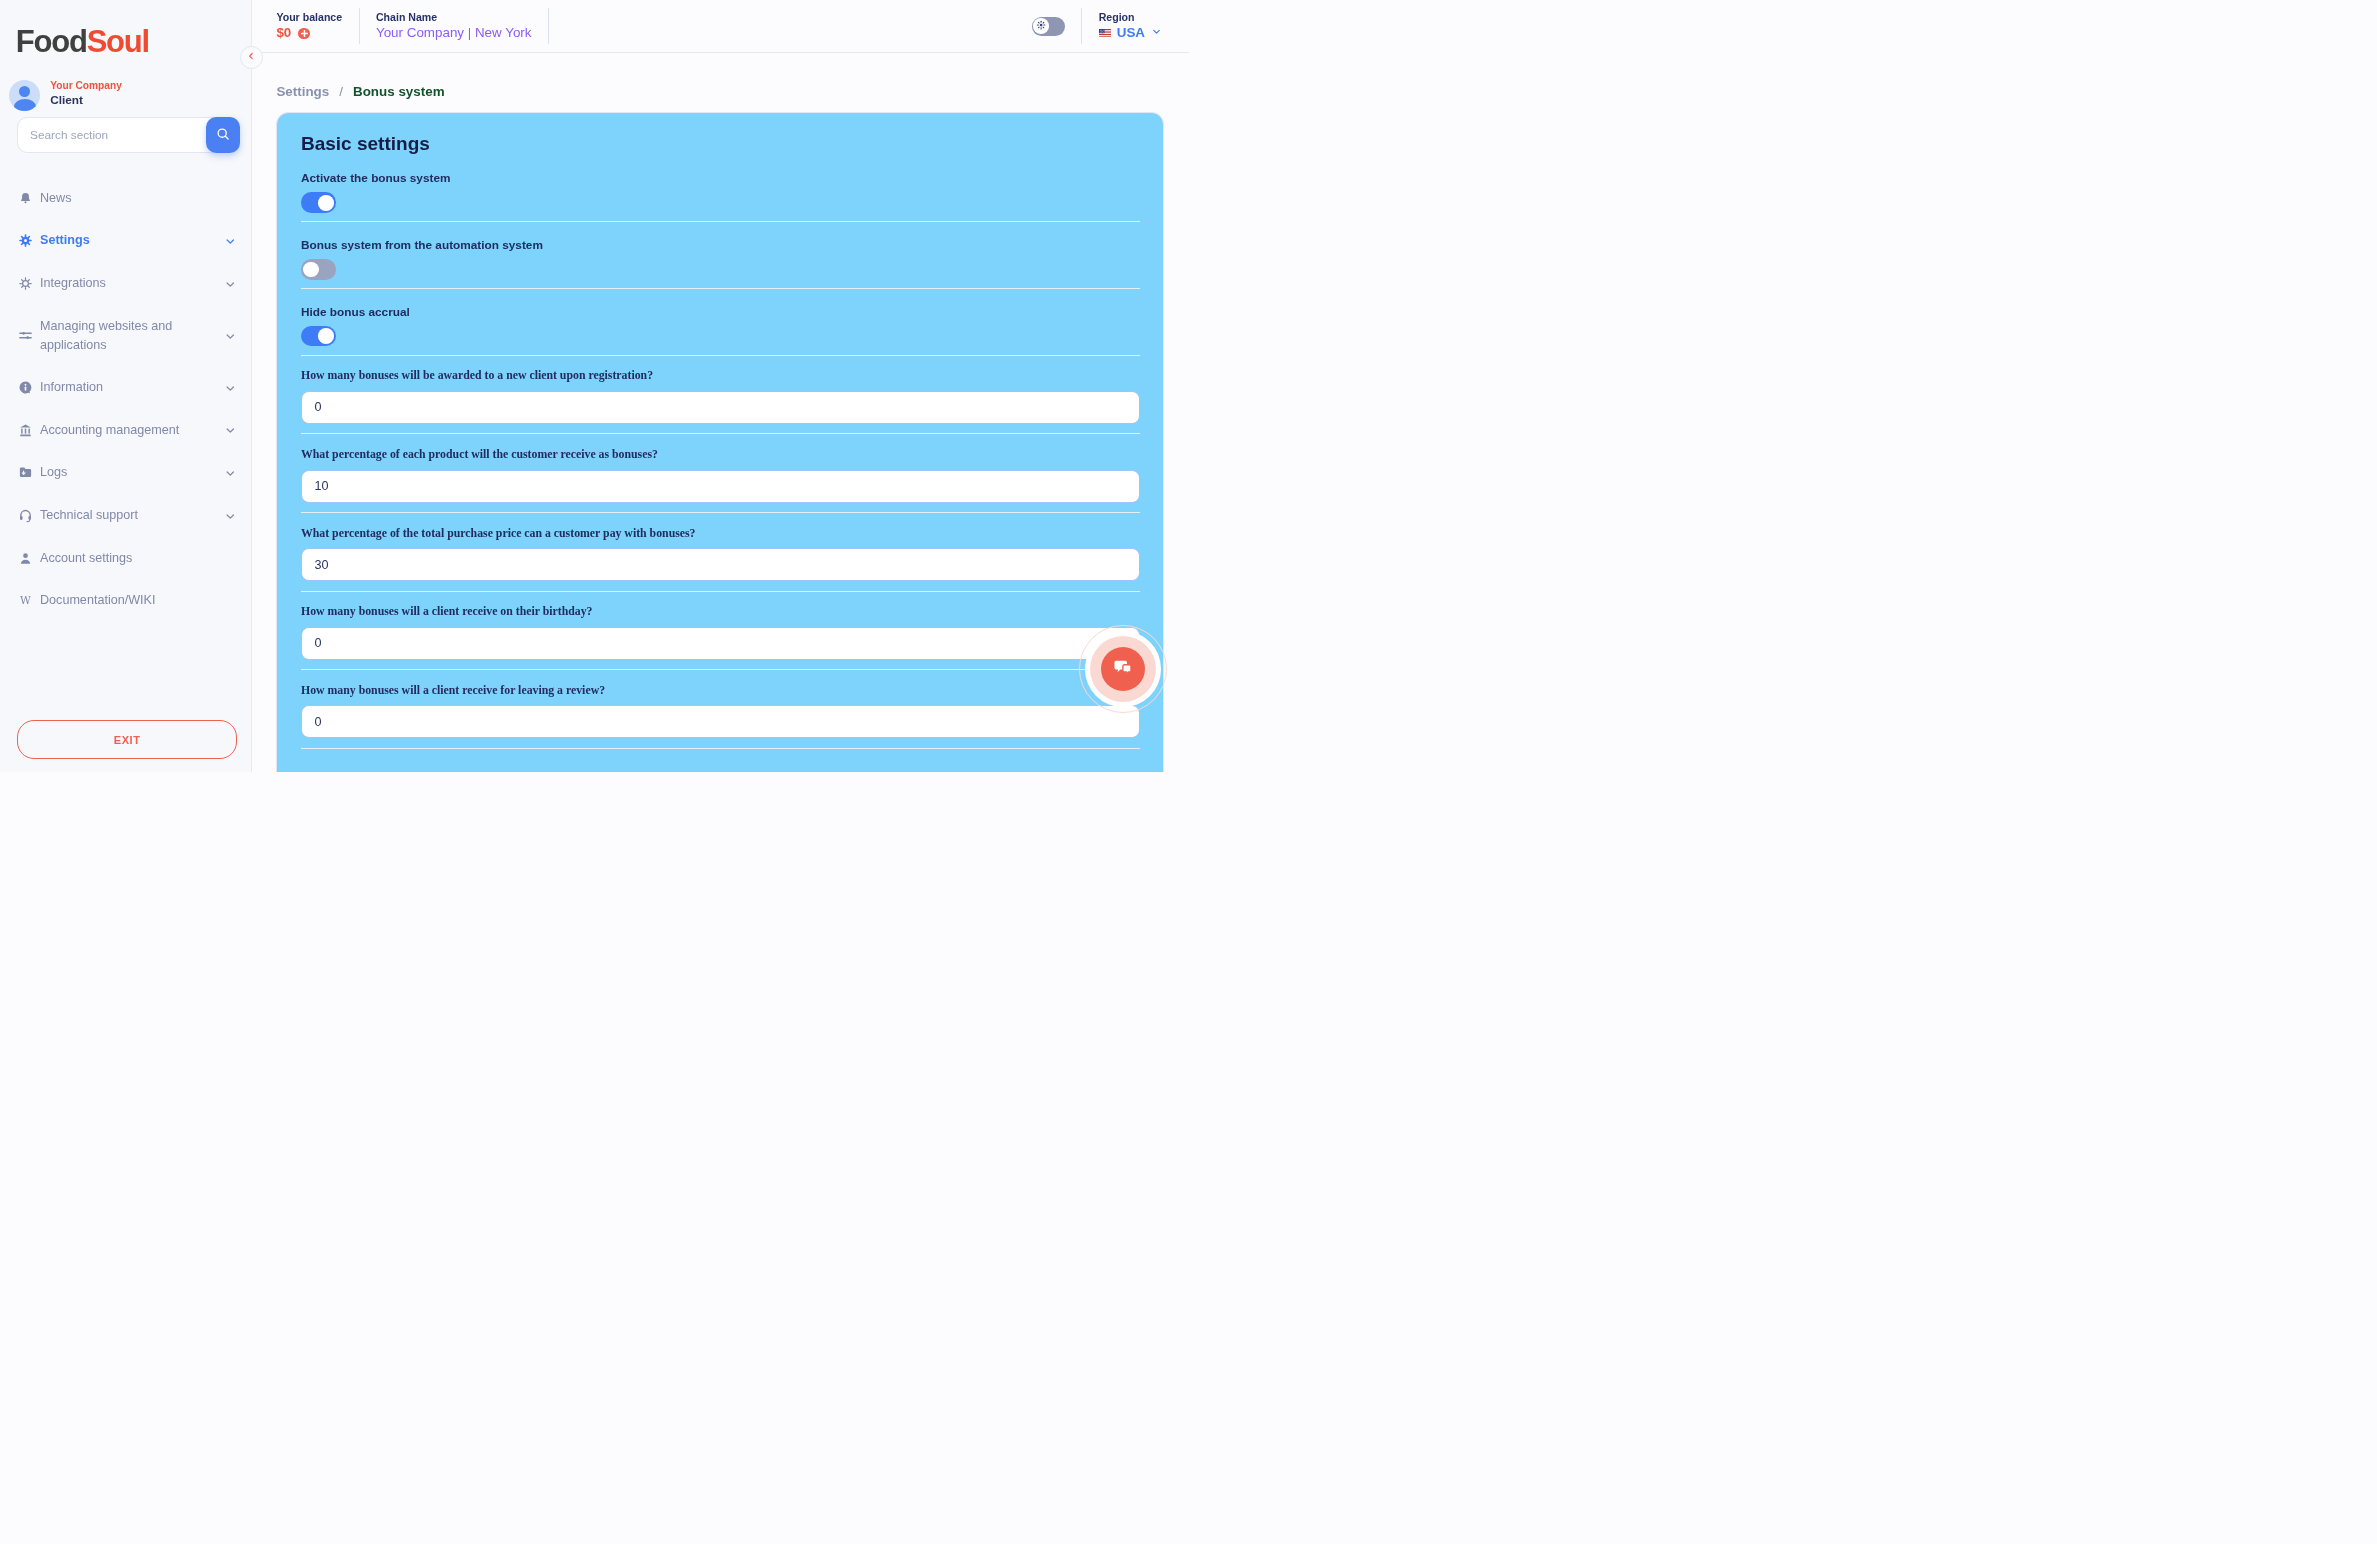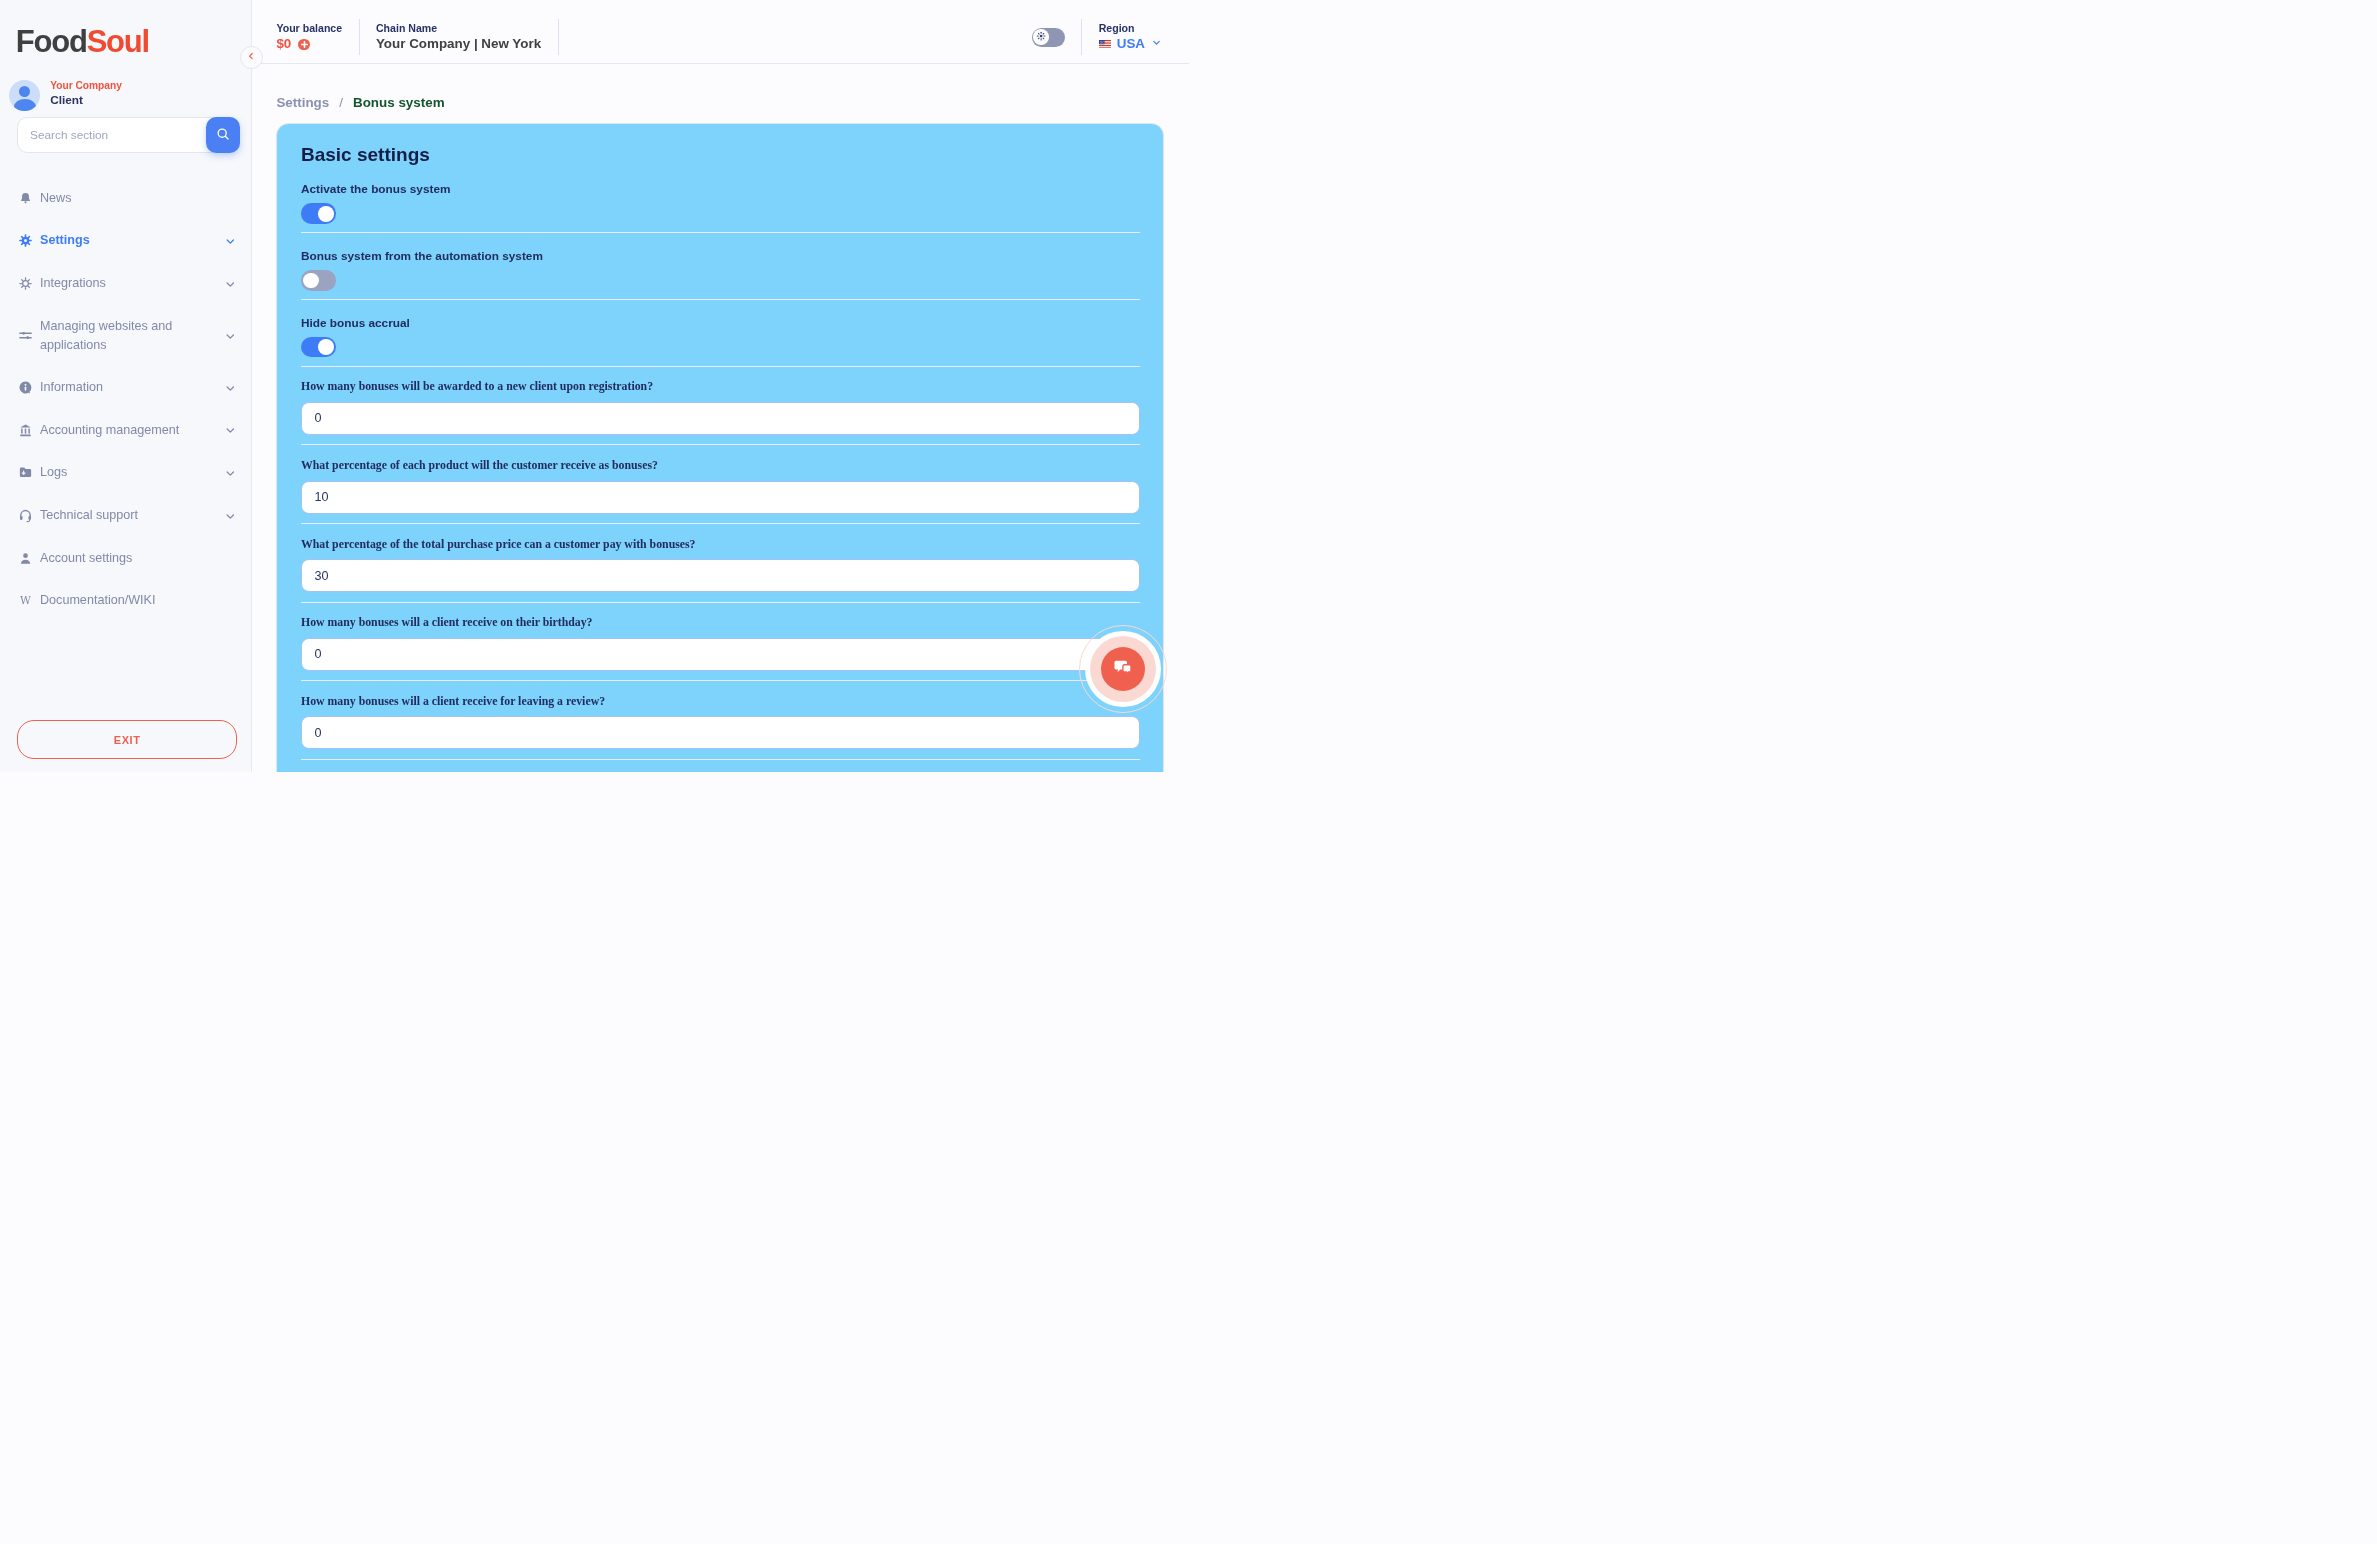--- a/index.html
+++ b/index.html
@@ -26,27 +26,27 @@
   .nav-item { display:flex; align-items:center; padding:11.8px 14px 11.8px 17.3px; color:#8189A8; font-size:12.6px; line-height:19px; cursor:pointer; }
   .nav-item .nicon { width:15.7px; height:15.7px; margin-right:7px; flex:0 0 15.7px; display:flex; align-items:center; justify-content:center; }
   .nav-item .nlabel { flex:1 1 auto; padding-right:6.3px; }
   .nav-item .nchev { width:12.6px; height:12.6px; flex:0 0 12.6px; }
   .nav-item.active { color:#3D7CF6; font-weight:600; }
   .exit-btn { position:absolute; left:17.3px; right:14px; bottom:12.6px; height:39px; border:0.9px solid #F0604F; border-radius:17px; background:transparent; color:#F0604F; font-size:11px; font-weight:600; letter-spacing:0.6px; cursor:pointer; font-family:inherit; }
   .collapse-btn { position:absolute; left:240px; top:46px; width:23px; height:23px; border-radius:50%; background:#FBFBFE; border:0.8px solid #E2E6F4; display:flex; align-items:center; justify-content:center; cursor:pointer; z-index:5; }
 
   
   .main { position:absolute; left:252px; top:0; right:0; height:772px; }
-  .topbar { height:53px; border-bottom:0.8px solid #E4E6F2; display:flex; align-items:center; padding:0 27.5px 0 24.4px;margin-top:11px; }
+  .topbar { height:53px; border-bottom:0.8px solid #E4E6F2; display:flex; align-items:center; padding:0 27.5px 0 24.4px; }
   .tb-block { display:flex; flex-direction:column; justify-content:center; gap:3.9px; }
   .tb-label { font-size:10.6px; font-weight:700; color:#273266; line-height:11px; }
   .tb-vrow { display:flex; align-items:center; gap:7px; line-height:14px; }
   .balance-value { color:#F0523E; font-size:13.4px; font-weight:800; }
   .plus-circle { width:11.8px; height:11.8px; border-radius:50%; background:#F0604F; display:flex; align-items:center; justify-content:center; cursor:pointer; }
-  .chain-value { color:#404040; font-size:13.4px; font-weight:700; cursor:pointer;text-align:right; }
+  .chain-value { color:#8b5cf6; font-size:13.4px; font-weight:400; cursor:pointer;text-align:right; }
   .tb-div { width:0.8px; height:36px; background:#DDE1F2; margin:0 16.5px; }
   .tb-spacer { flex:1 1 auto; }
   .mode-toggle { width:33px; height:19px; border-radius:9.4px; background:#8E96B4; position:relative; cursor:pointer; }
   .mode-toggle .mknob { position:absolute; left:1.6px; top:1.6px; width:15.7px; height:15.7px; border-radius:50%; background:#FFFFFF; display:flex; align-items:center; justify-content:center; }
   .region-value { color:#3D7CF6; font-size:13.4px; font-weight:700; display:flex; align-items:center; gap:5.5px; cursor:pointer; }
 
   
   .breadcrumb { margin:31px 0 0 24.4px; font-size:13.4px; line-height:16.5px; }
   .breadcrumb .bc-parent { color:#8A91AD; font-weight:600; cursor:pointer; }
   .breadcrumb .bc-sep { color:#8A91AD; margin:0 6.3px; }

